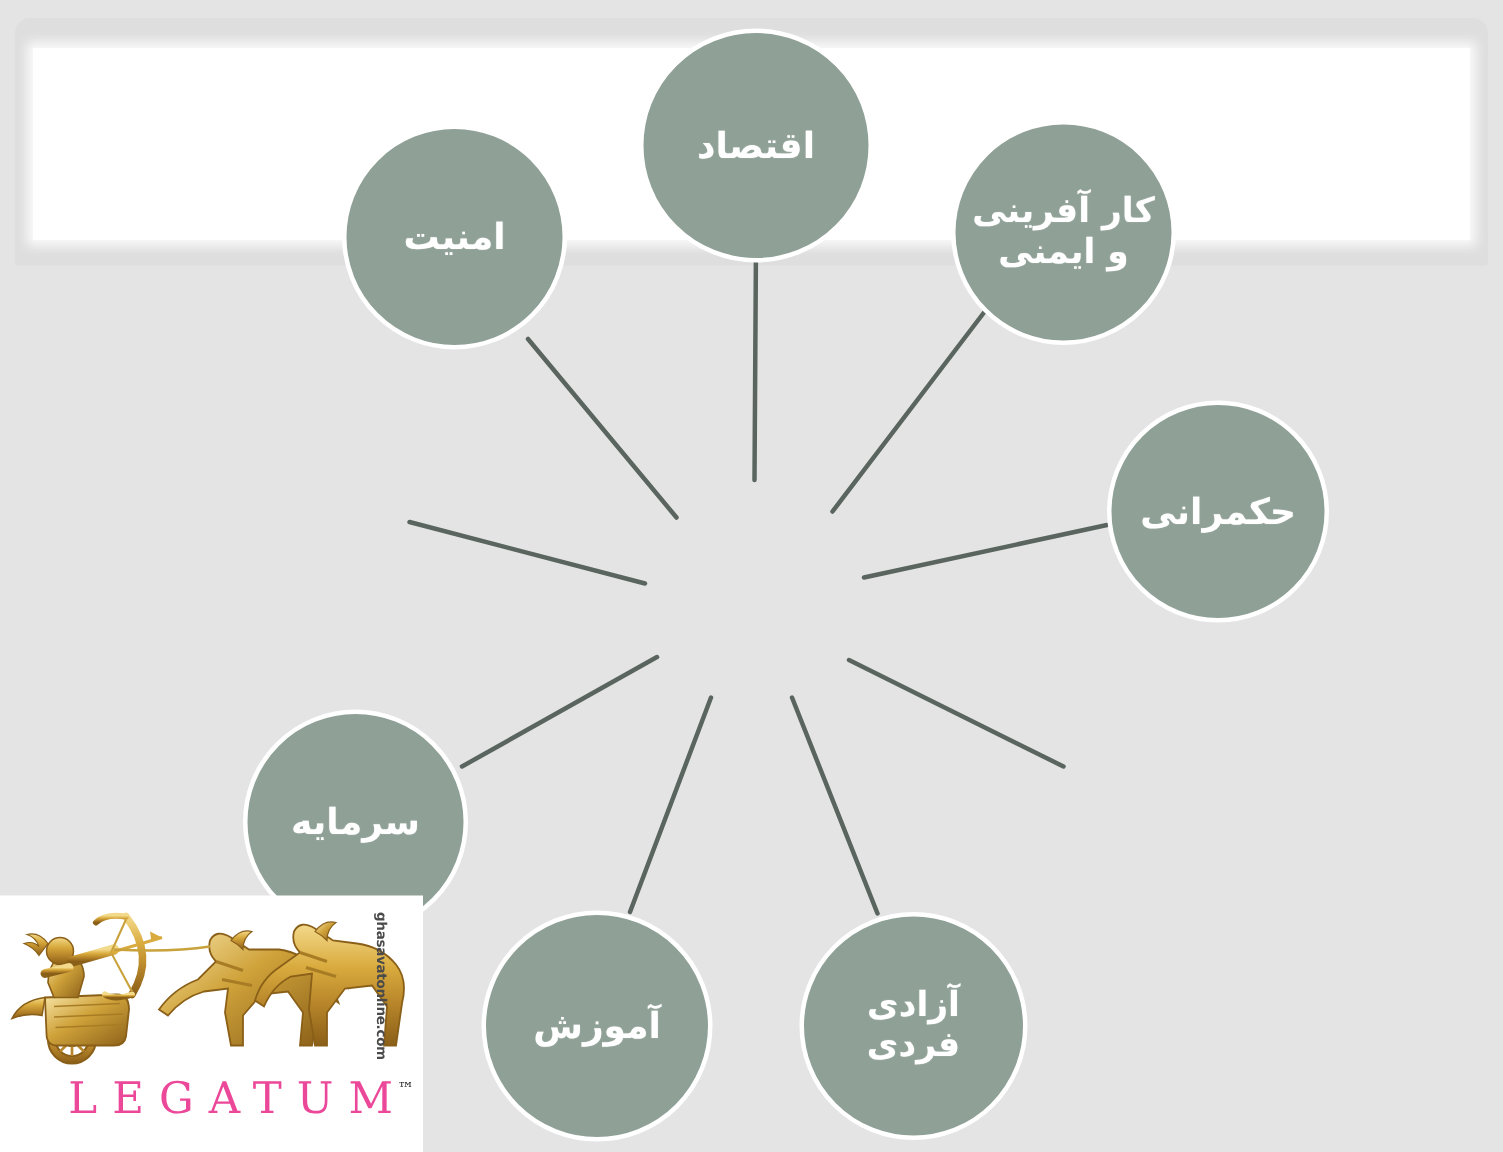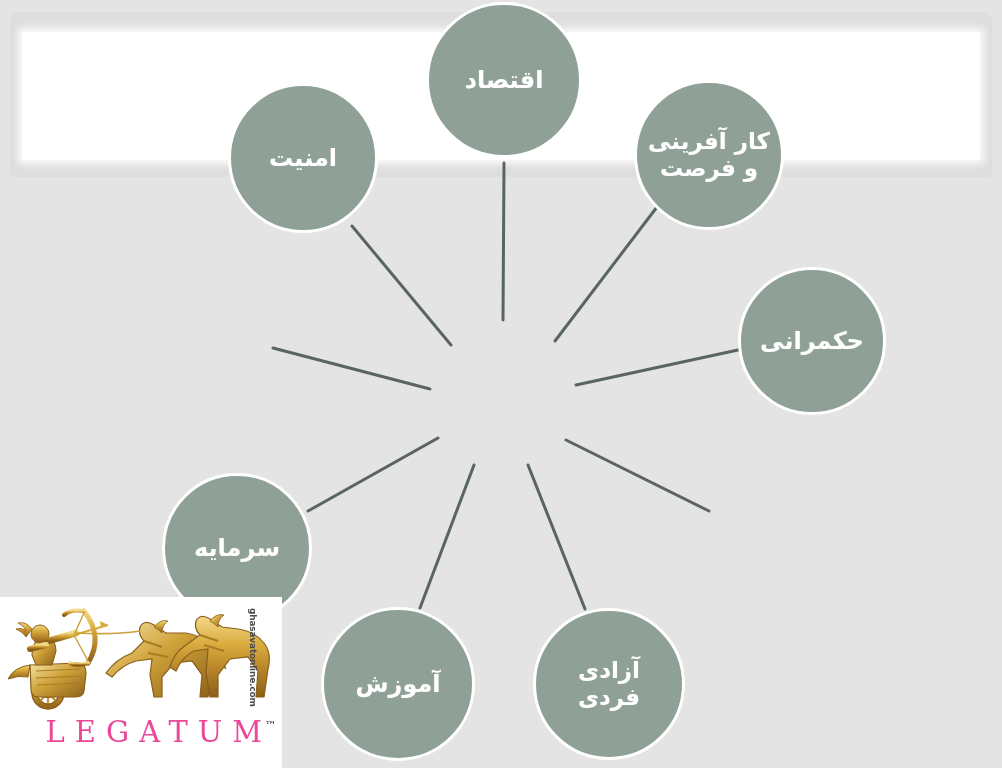--- a/index.html
+++ b/index.html
@@ -150,27 +150,27 @@
       <line x1="576" y1="385" x2="738" y2="350"></line>
       <line x1="566" y1="440" x2="709" y2="511"></line>
       <line x1="528" y1="465" x2="585" y2="609"></line>
       <line x1="474" y1="465" x2="420" y2="608"></line>
       <line x1="438" y1="438" x2="308" y2="511"></line>
       <line x1="430" y1="389" x2="273" y2="348"></line>
       <line x1="451" y1="345" x2="352" y2="226"></line>
     </g>
   </svg>
 
-  <div class="node spoke" style="left:426px; top:2px; width:156px; height:156px;">
+  <div class="node spoke" style="left:426px; top:19px; width:156px; height:156px;">
     <span class="node-label">اقتصاد</span>
   </div>
 
   <div class="node spoke two-line" style="left:634px; top:80px; width:150px; height:150px;">
     <span class="node-label">کار آفرینی
-و فرصت</span>
+و ایمنی</span>
   </div>
 
   <div class="node spoke" style="left:738px; top:267px; width:148px; height:148px;text-align:right;">
     <span class="node-label">حکمرانی</span>
   </div>
 
 
   <div class="node spoke two-line" style="left:533px; top:608px; width:152px; height:152px;">
     <span class="node-label">آزادی
 فردی</span>

